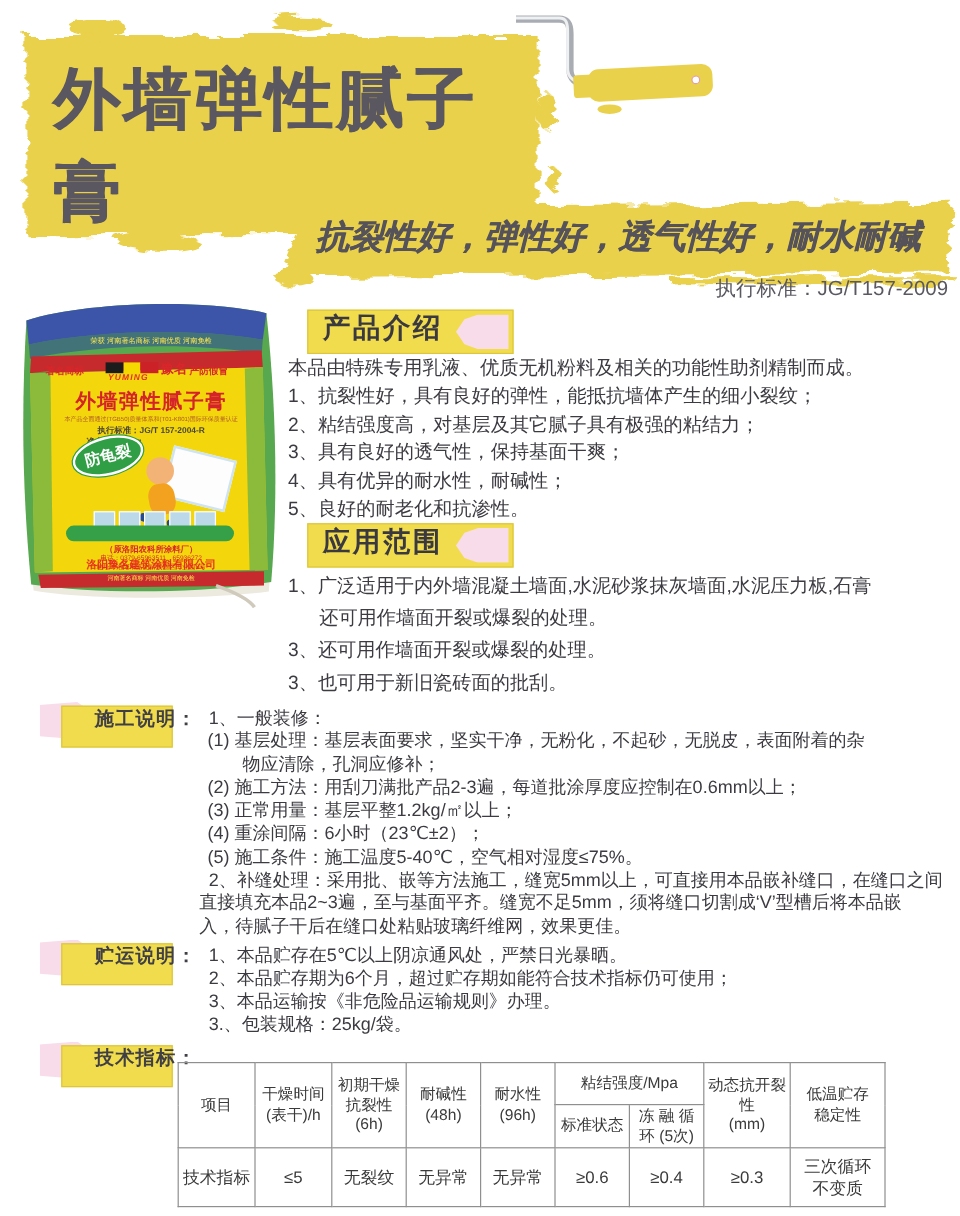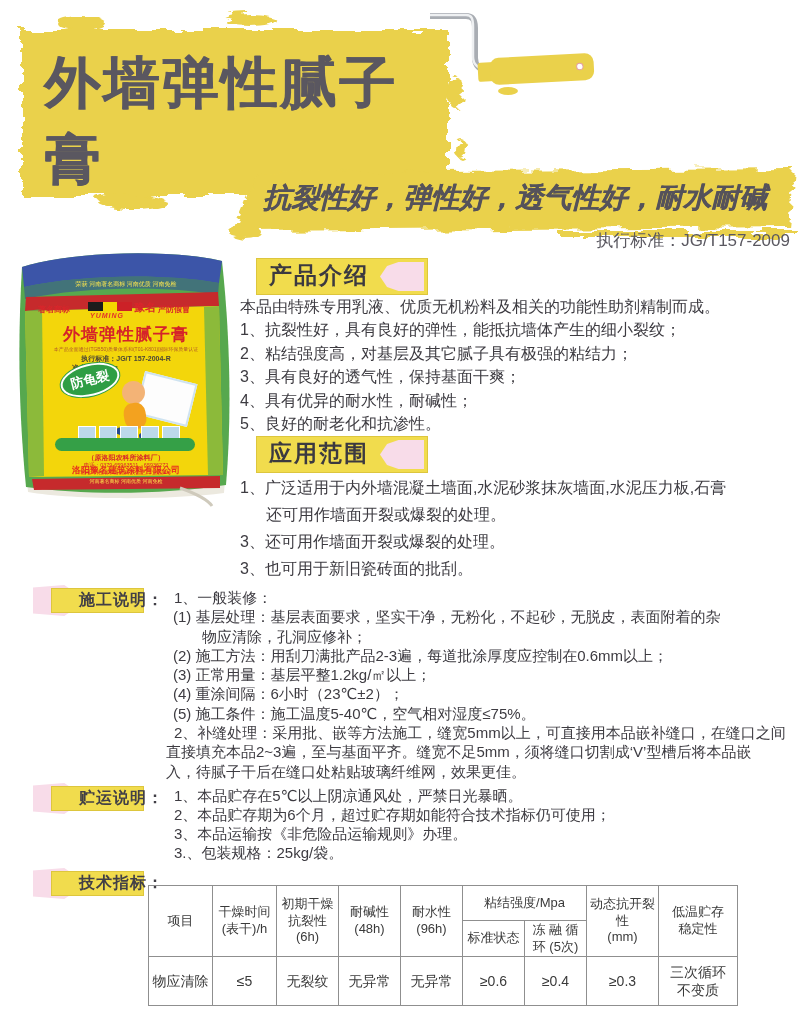--- a/index.html
+++ b/index.html
@@ -12,31 +12,31 @@
               font-size:56px;font-weight:900;color:#5a5760;letter-spacing:3px;
               text-shadow:1px 0 #5a5760;}
   .slogan{position:absolute;left:263px;top:179px;width:530px;font-size:28px;font-weight:900;
           font-style:italic;color:#55525a;white-space:nowrap;text-shadow:.5px 0 #55525a;}
   .standard{position:absolute;right:10px;top:229px;font-size:17px;color:#5a5860;}
 
   
   .sec-h{position:absolute;left:256px;width:172px;height:37px;background:#f1dc4d;
          border:1px solid #ddc63d;box-sizing:border-box;}
   .sec-h .txt{display:block;font-size:23px;font-weight:900;line-height:33px;padding-left:12px;
-              color:#3b3940;letter-spacing:2px;}
+              color:#3b3940;letter-spacing:2px;font-family:Liberation Mono, monospace;}
   .sec-h .blob{position:absolute;right:3px;top:3px;bottom:3px;width:44px;background:#f8dce9;
                clip-path:polygon(42% 0,100% 0,100% 100%,42% 100%,16% 86%,0 50%,16% 14%);}
 
   .body-lines{position:absolute;left:240px;width:545px;color:#3d3b41;}
   .body-lines .ln{height:23.4px;font-size:16px;white-space:nowrap;}
   .app-lines .ln{height:27px;}
   .app-lines [data-indent="1"]{padding-left:26px;}
 
   
-  .side-label{position:absolute;left:37px;width:107px;height:25px;}
+  .side-label{position:absolute;left:37px;width:107px;height:35px;}
   .side-chev{position:absolute;left:-4px;top:-3px;width:54px;height:31px;background:#f8dce9;
              clip-path:polygon(0 8%,58% 0,100% 50%,58% 100%,0 92%);}
   .side-box{position:absolute;left:14px;top:0;right:0;bottom:0;background:#f1dc4d;
             border:1px solid #ddc63d;box-sizing:border-box;font-size:16px;font-weight:bold;
             line-height:22px;padding-left:27px;color:#413f46;letter-spacing:1px;white-space:nowrap;}
 
   .flow{position:absolute;left:146px;width:655px;color:#3d3b41;}
   .flow .ln{font-size:15px;height:19.3px;white-space:nowrap;padding-left:28px;}
   .flow [data-indent="1"]{padding-left:27px;}
   .flow [data-indent="2"]{padding-left:56px;}
@@ -267,21 +267,21 @@
 (mm)</td>
       <td rowspan="2">低温贮存
 稳定性</td>
     </tr>
     <tr style="height:36px">
       <td>标准状态</td>
       <td>冻 融 循
 环 (5次)</td>
     </tr>
     <tr class="drow" style="height:49px">
-      <td>物应清除</td>
+      <td>技术指标</td>
       <td>≤5</td>
       <td>无裂纹</td>
       <td>无异常</td>
       <td>无异常</td>
       <td>≥0.6</td>
       <td>≥0.4</td>
       <td>≥0.3</td>
       <td>三次循环
 不变质</td>
     </tr>

